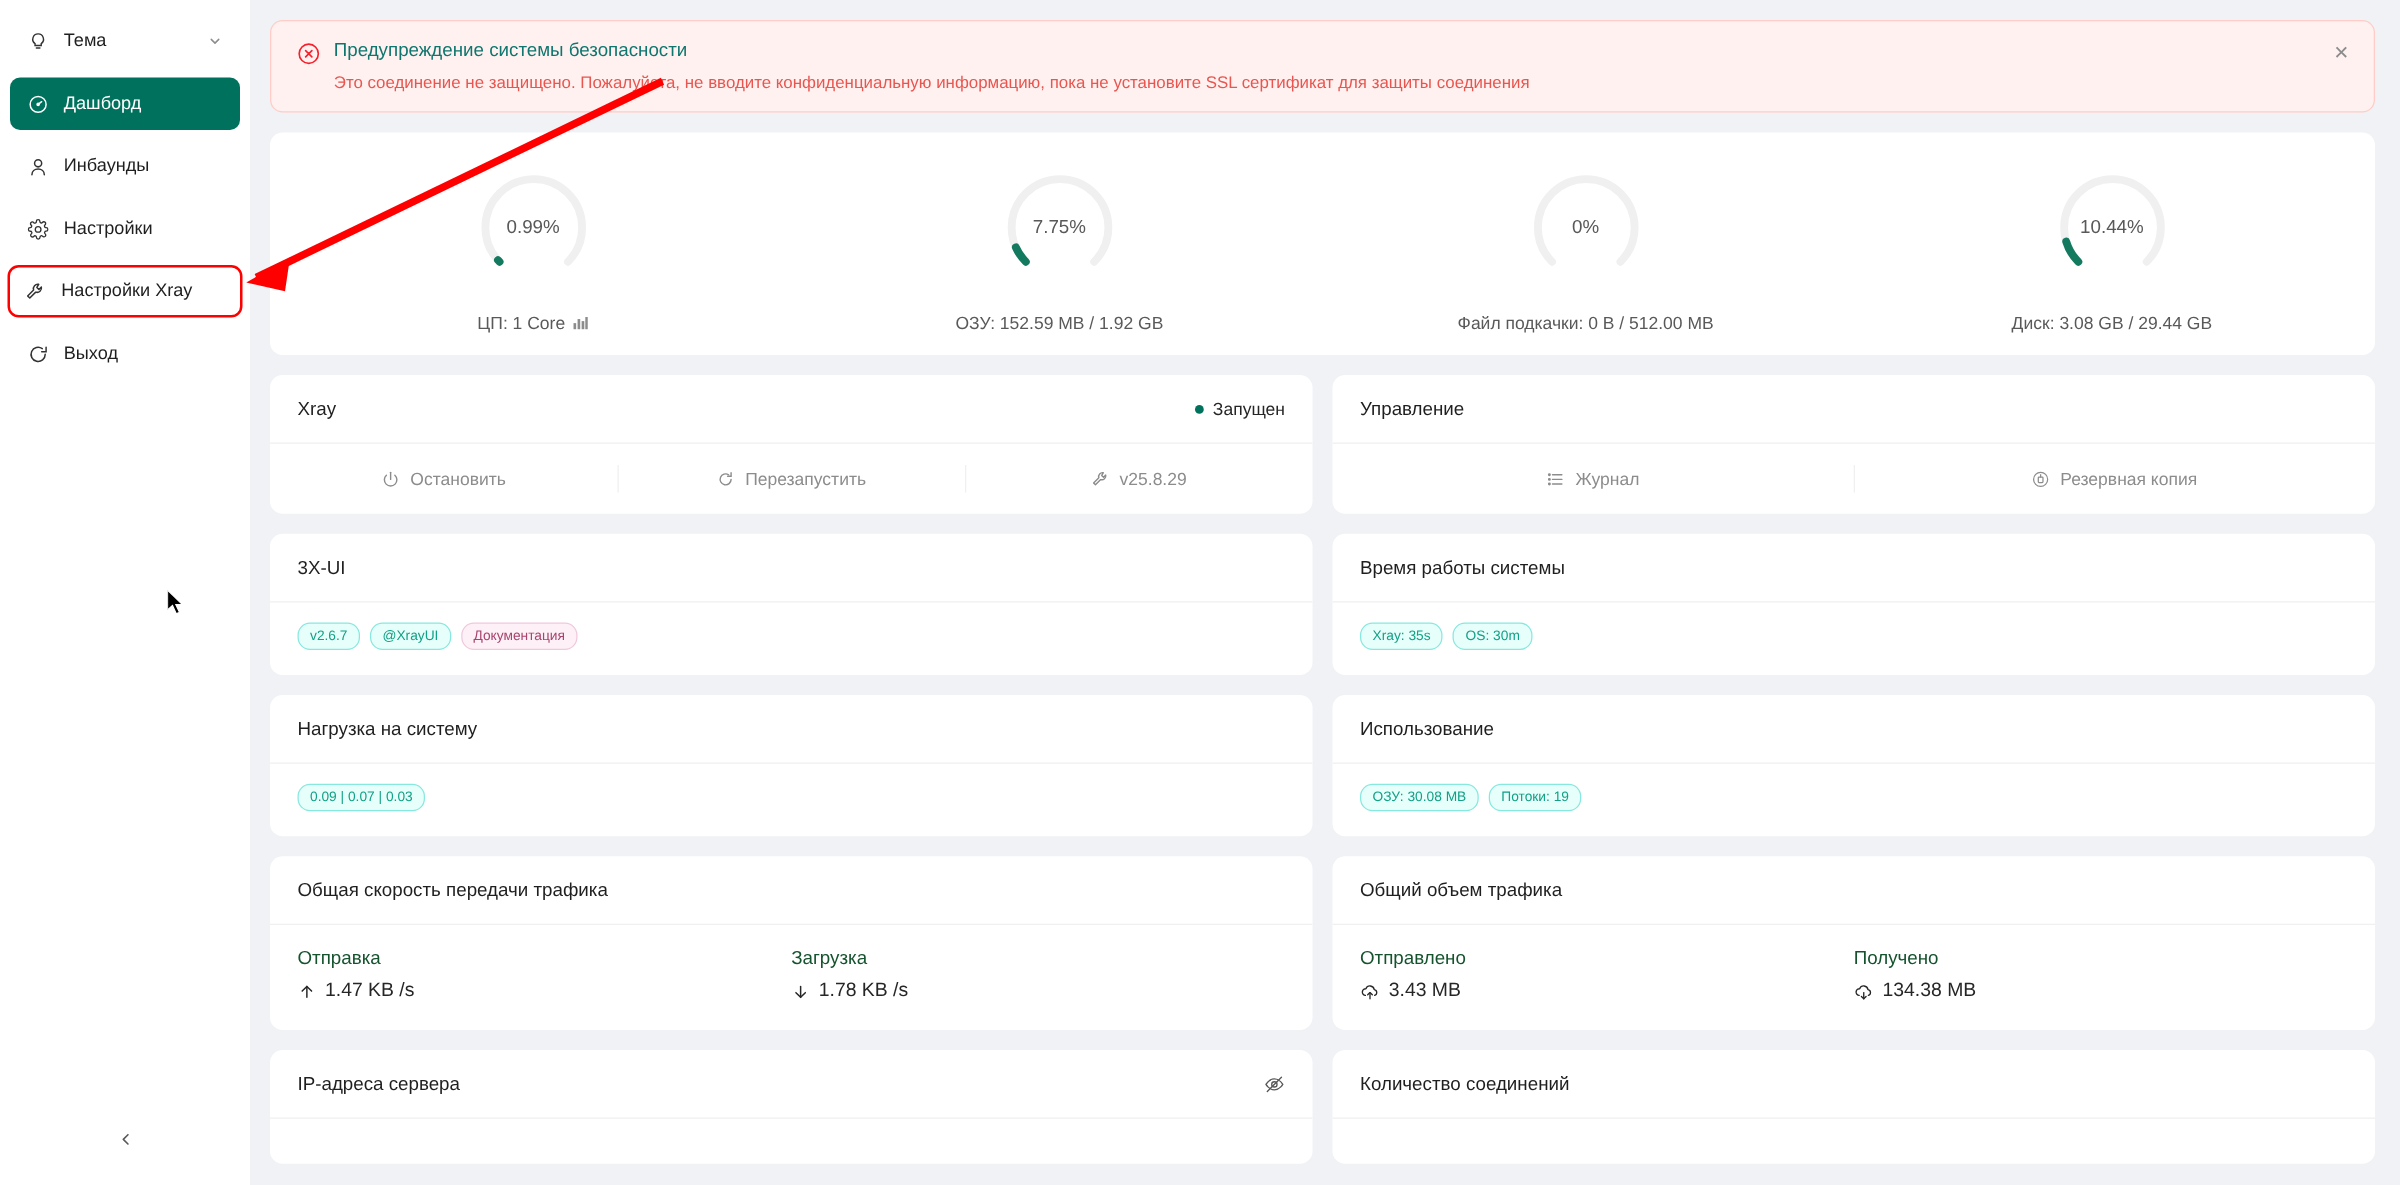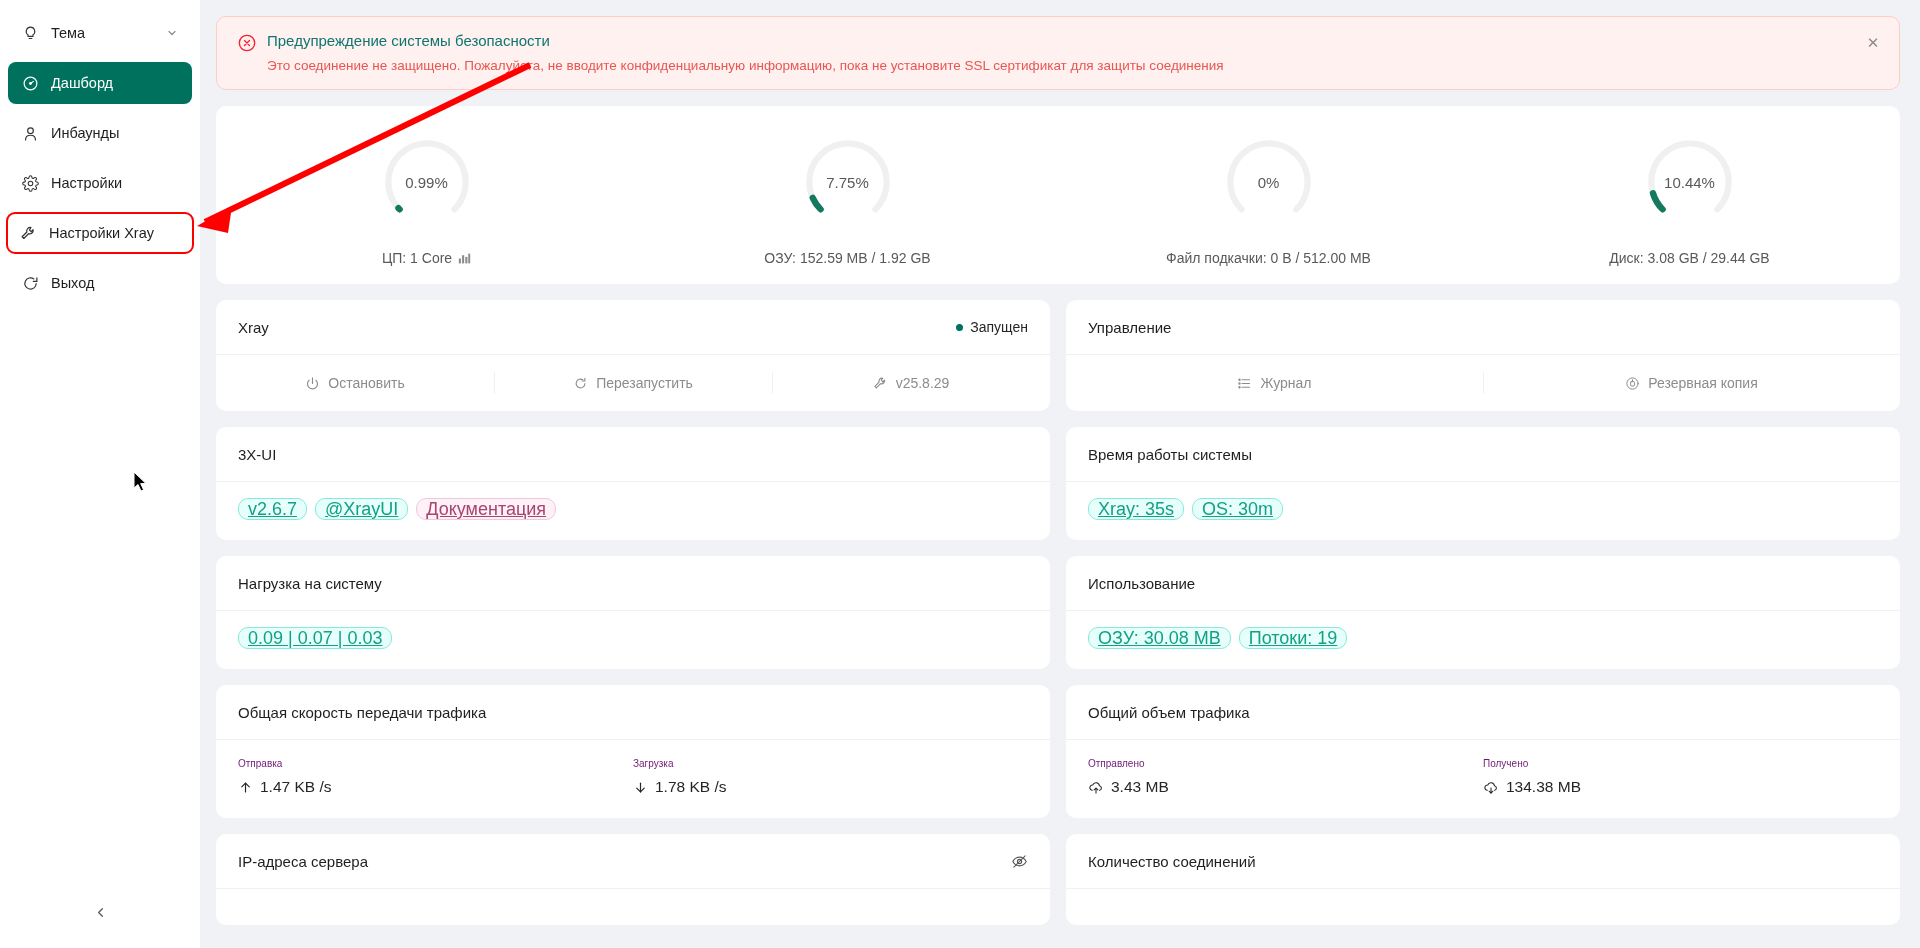--- a/index.html
+++ b/index.html
@@ -237,48 +237,47 @@
   .action .ico { display: inline-flex; align-items: center; }
 
   
   .tags {
     display: flex;
     gap: 8px;
     flex-wrap: wrap;
     padding: 16px 22px 20px 22px;
   }
   .tag {
-    font-size: 18px;
+    font-size: 11px;
     line-height: 18px;
     padding: 1px 9px;
     border-radius: 10px;
     border: 1px solid;
     white-space: nowrap;
-    text-decoration: underline;
   }
   .tag.teal {
     color: #13a186;
     border-color: #87e8de;
     background: #e6fffb;
   }
   .tag.purple {
     color: #a8456f;
     border-color: #f0c8dc;
     background: #fdf0f6;
   }
 
   
   .metrics {
     display: flex;
     padding: 18px 22px 22px 22px;
   }
   .metric { flex: 1; min-width: 0; }
   .metric-label {
-    font-size: 10px;
-    color: #701a75;
+    font-size: 15px;
+    color: #14532d;
     margin-bottom: 9px;
   }
   .metric-value {
     font-size: 15.5px;
     color: #262626;
     display: flex;
     align-items: center;
     gap: 7px;
   }
   .metric-value .ico { display: inline-flex; color: #262626; }

